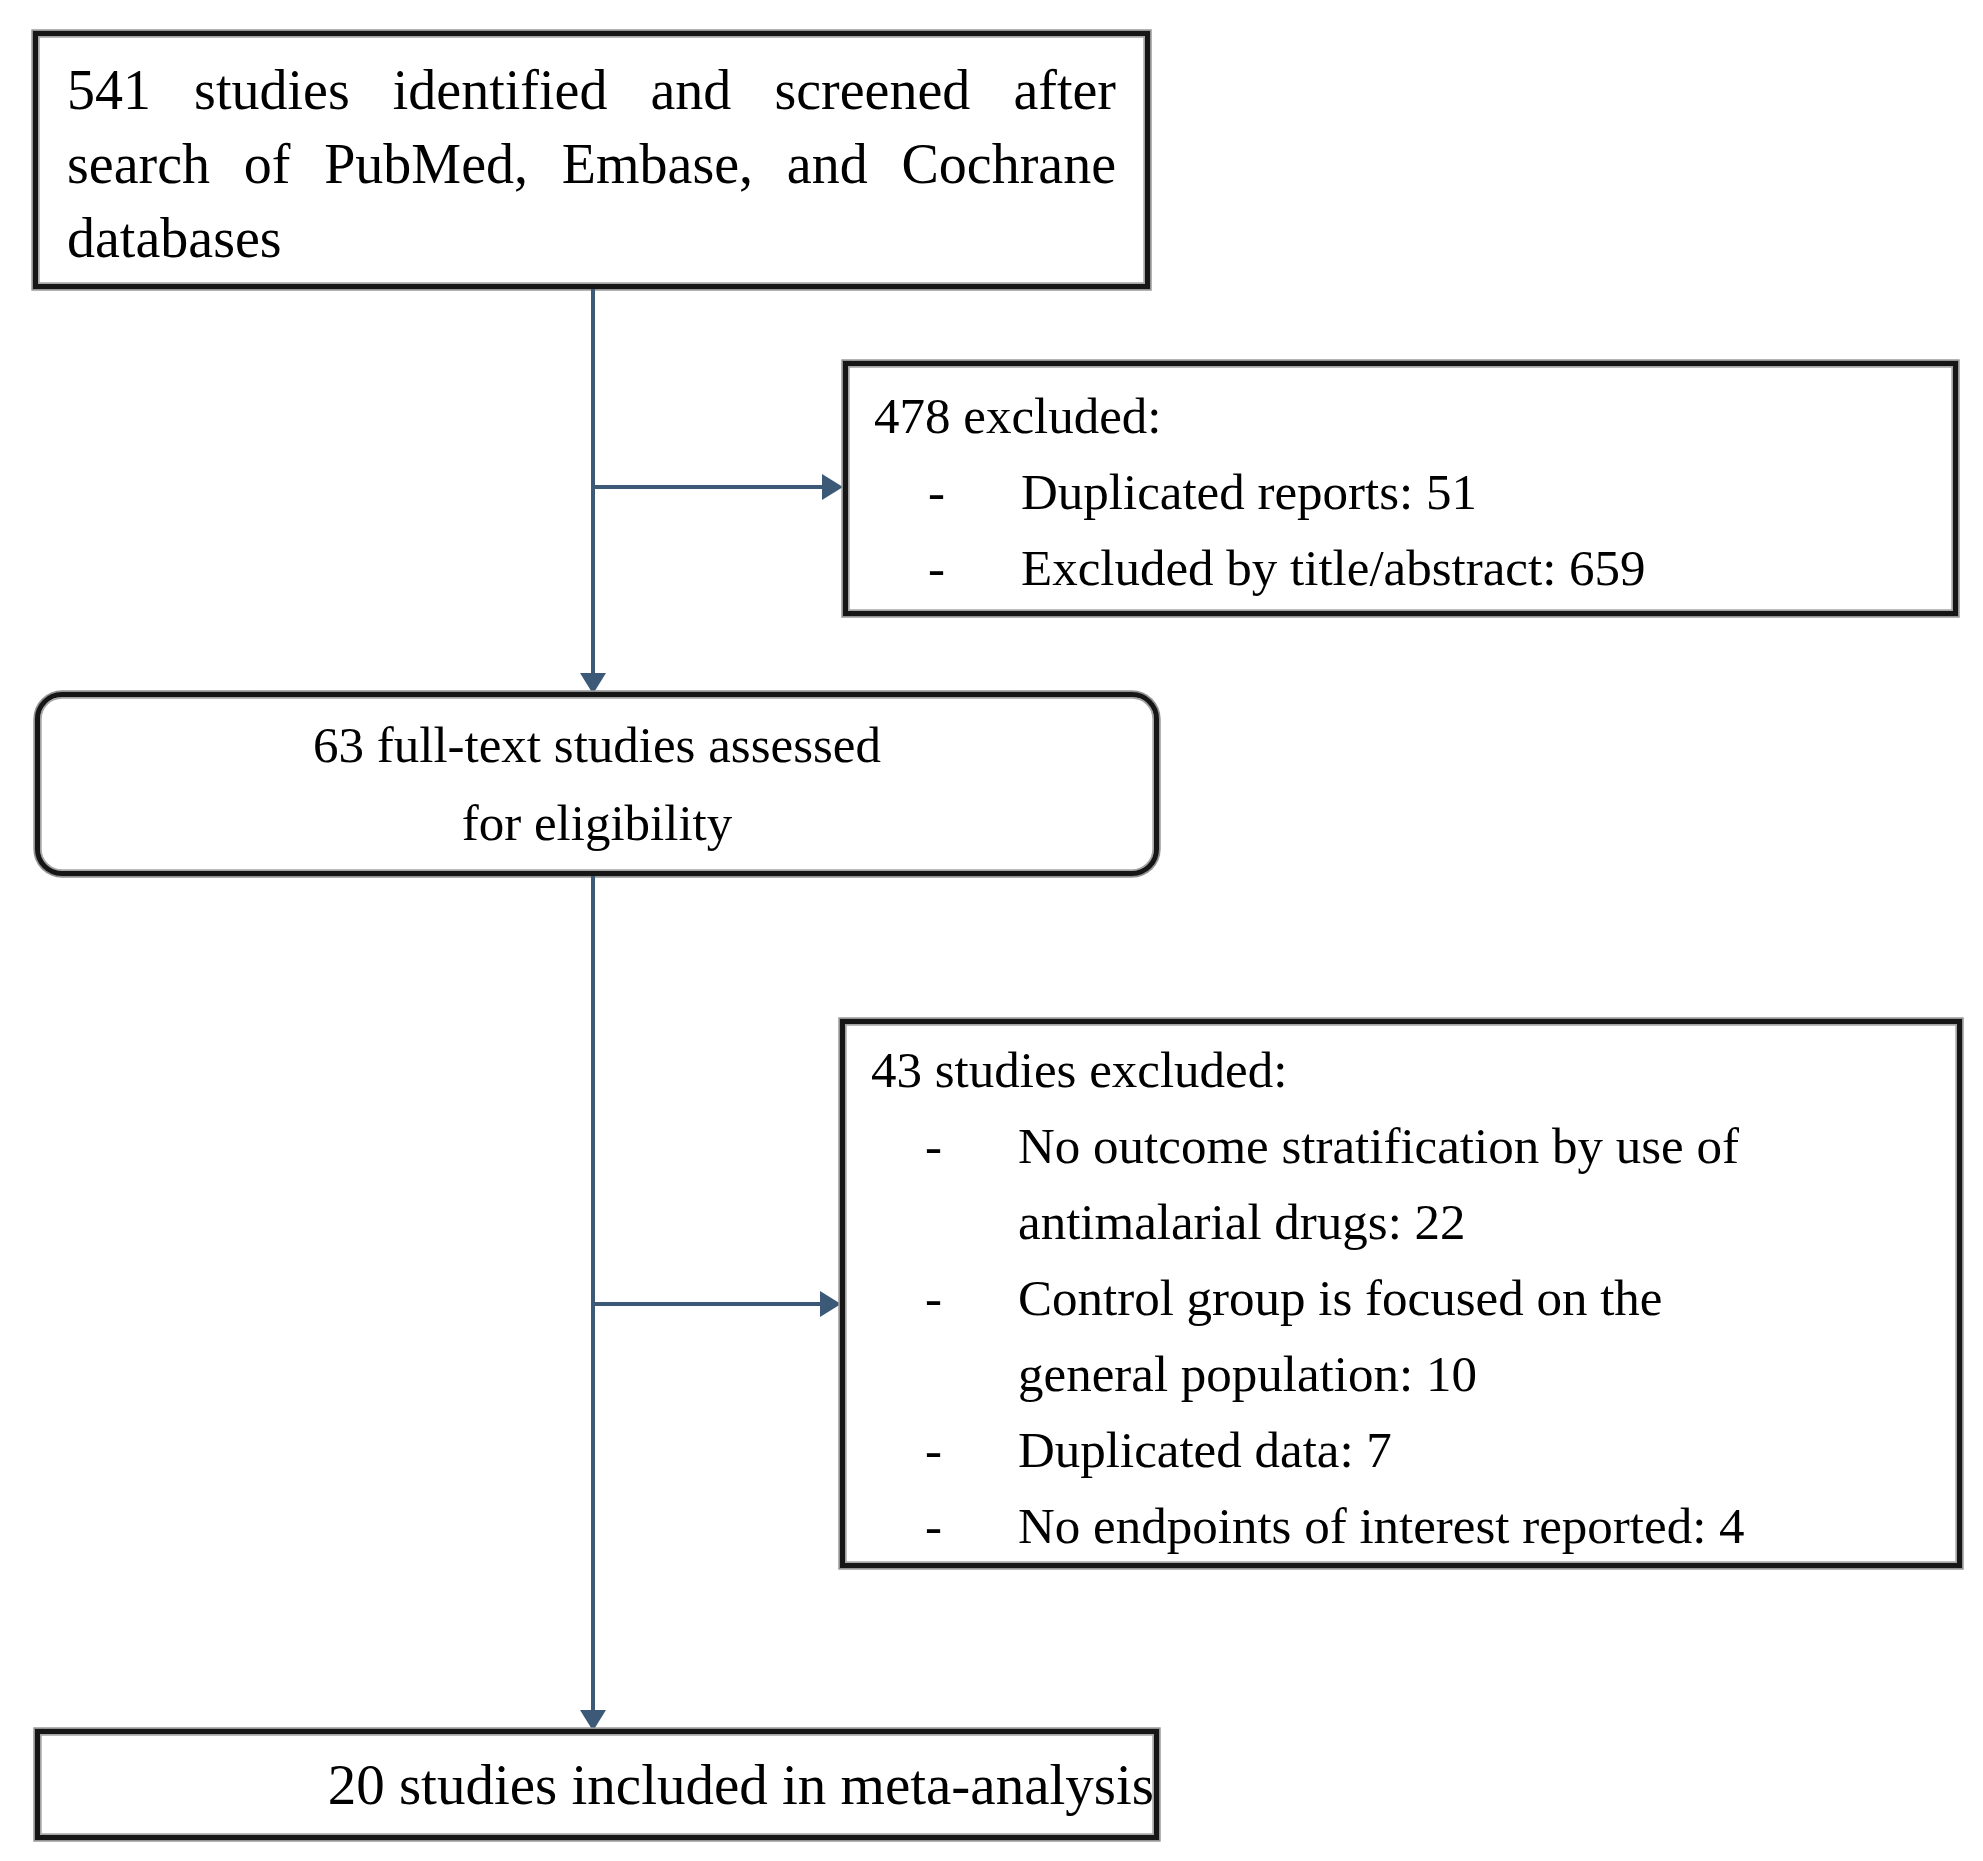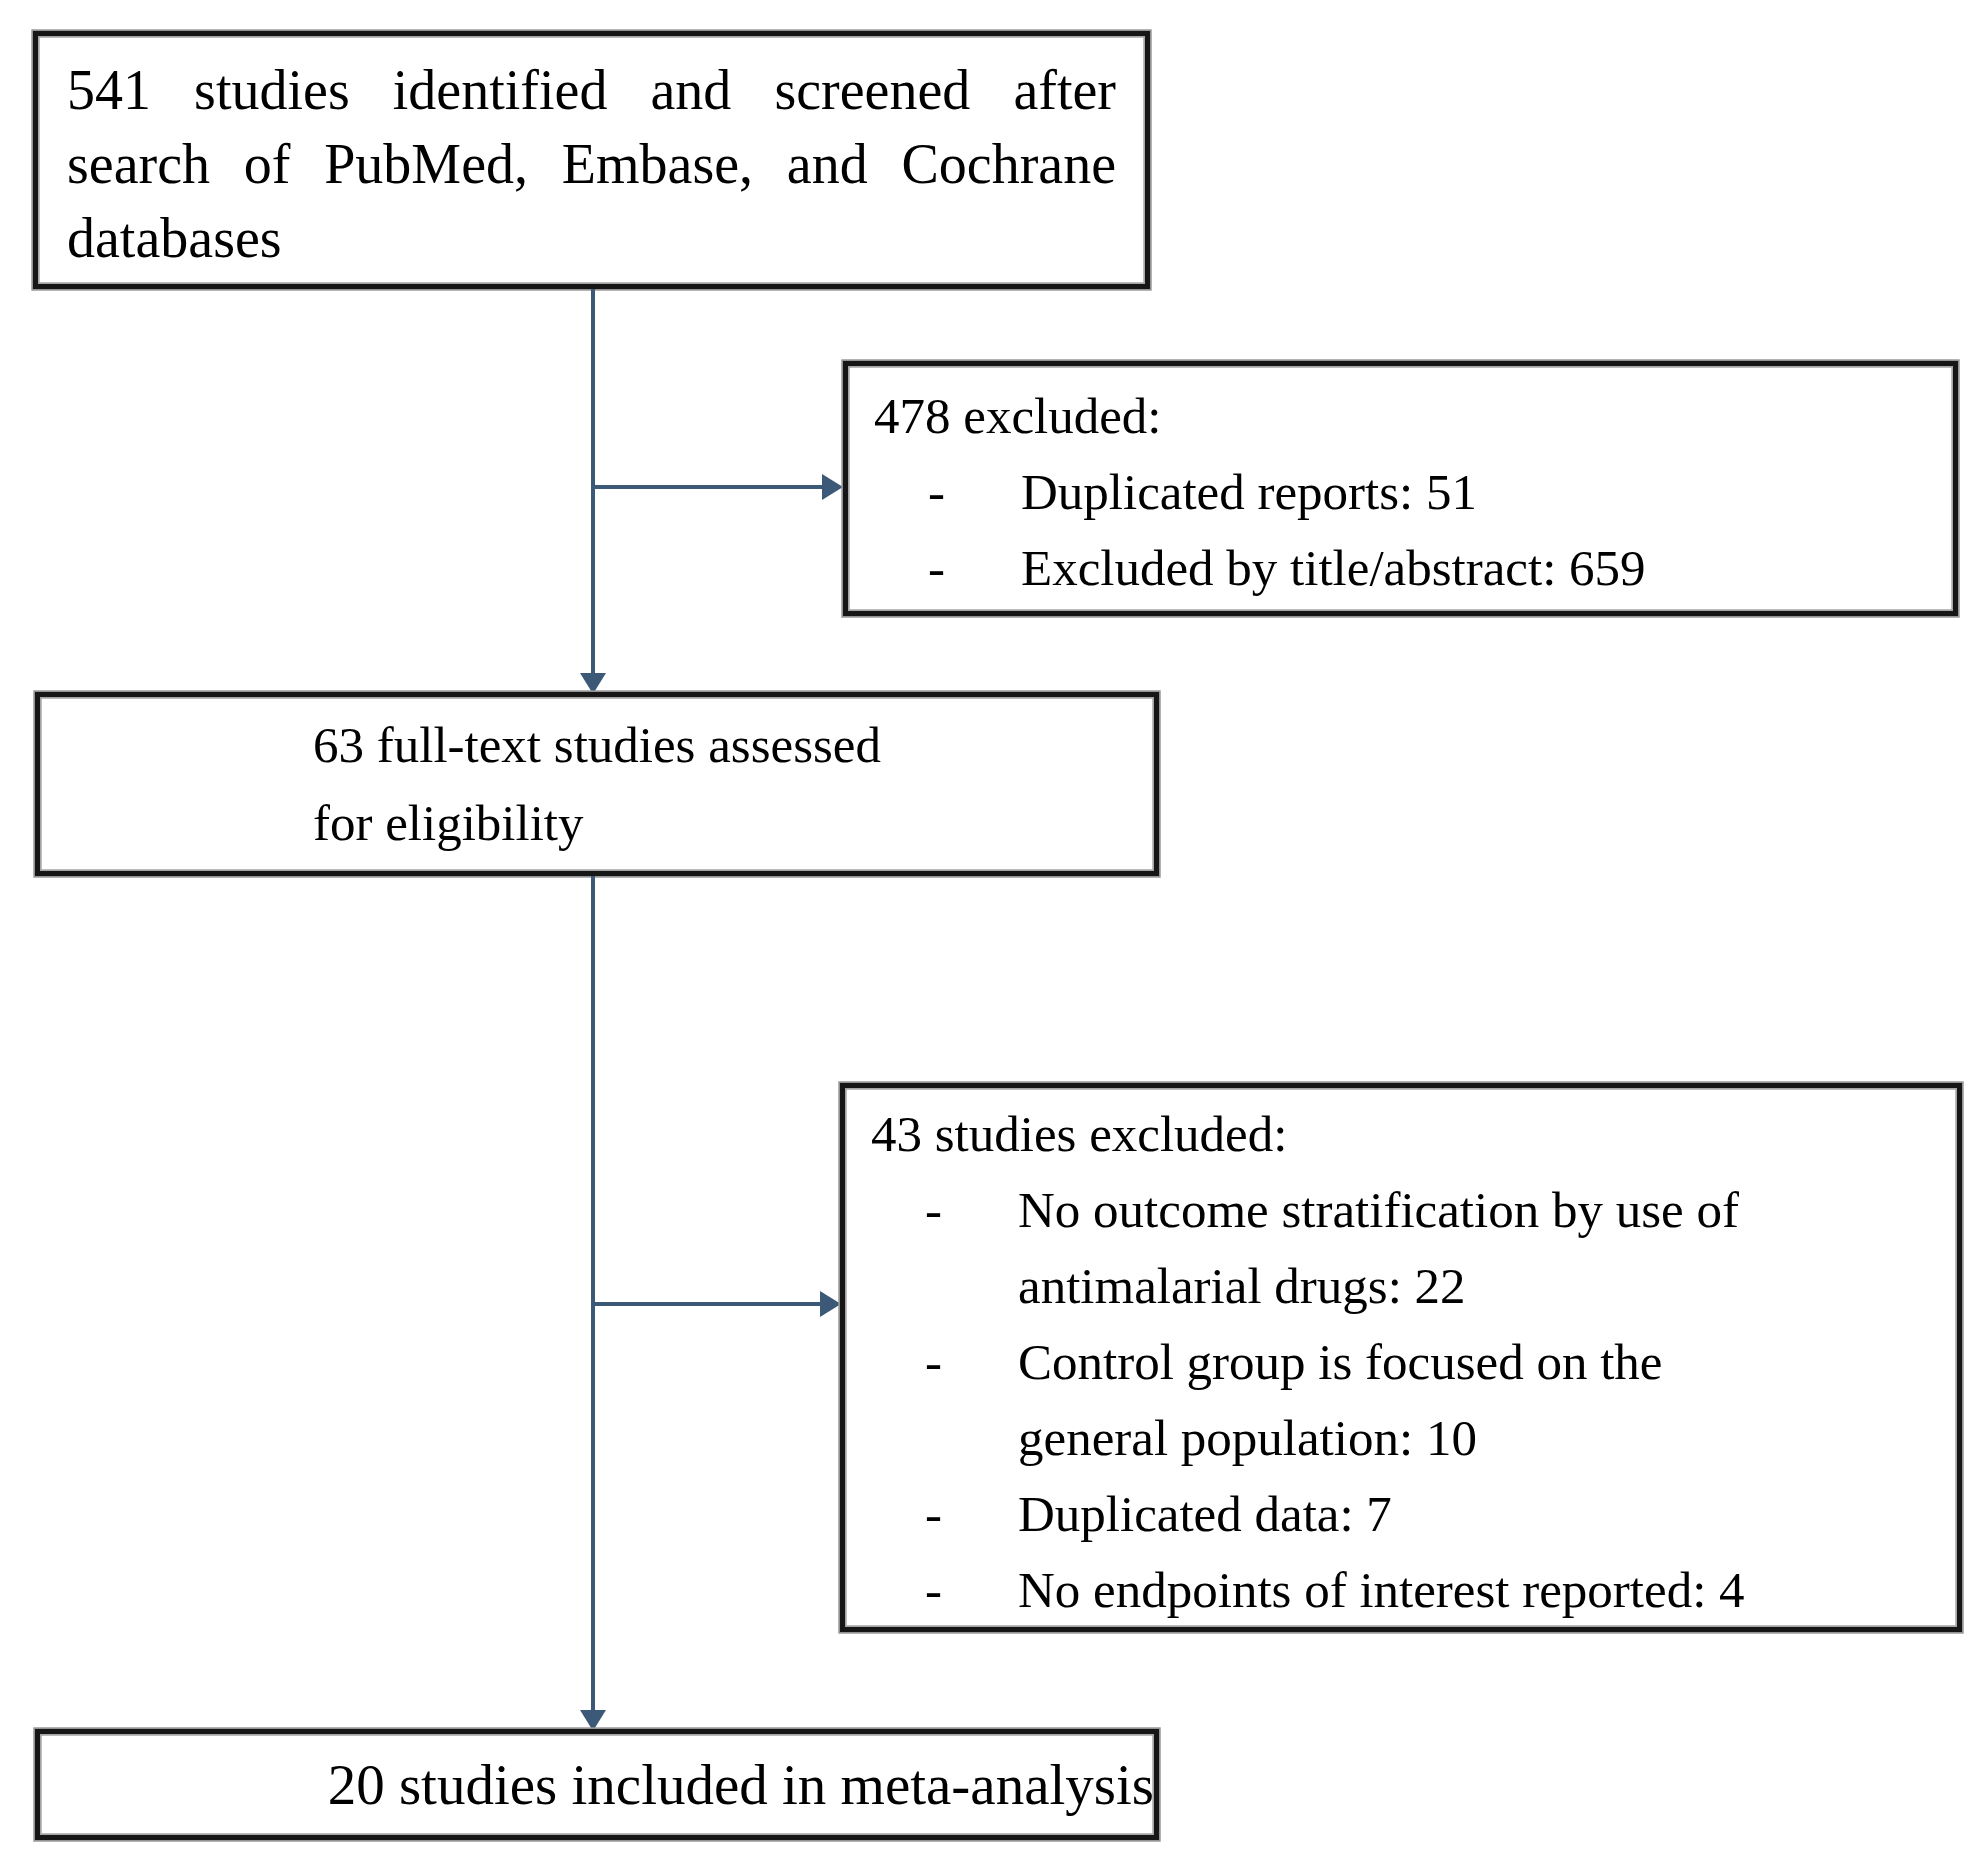--- a/index.html
+++ b/index.html
@@ -20,22 +20,22 @@
     position: absolute;
     background: #ffffff;
     border: 5.2px solid #161616;
     box-shadow: 0 0 0 1.7px #939393, inset 0 0 0 1.7px #a5a5a5;
     box-sizing: border-box;
     font-size: 51px;
     line-height: 76px;
   }
   .box-top    { left: 33px;  top: 31px;   width: 1117px; height: 258px; padding: 17.3px 29px; text-align: justify; text-justify: inter-word; line-height: 74px; font-size: 56px; }
   .box-excl1  { left: 843px; top: 361px;  width: 1115px; height: 255px; padding: 12px 26px; }
-  .box-mid    { left: 35px;  top: 692px;  width: 1124px; height: 184px; display: flex; align-items: center; justify-content: center; text-align: left; line-height: 78px; white-space: pre-line; }
-  .box-excl2  { left: 840px; top: 1083px; width: 1122px; height: 549px; padding: 7.8px 26px; }
+  .box-mid    { left: 35px;  top: 692px;  width: 1124px; height: 184px; display: flex; align-items: center; justify-content: center; text-align: center; line-height: 78px; white-space: pre-line; border-radius: 27px; }
+  .box-excl2  { left: 840px; top: 1019px; width: 1122px; height: 549px; padding: 7.8px 26px; }
   .box-bottom { left: 35px;  top: 1729px; width: 1124px; height: 111px; display: flex; align-items: center; justify-content: flex-end; text-align: center; font-size: 57px; }
 
   .excl-title { line-height: 76px; }
   .excl-row   { display: flex; line-height: 76px; }
   .dash       { width: 147px; padding-left: 54px; box-sizing: border-box; flex: 0 0 auto; }
   .itext      { flex: 1 1 auto; white-space: pre-line; }
 
   .flowline   { position: absolute; background: #3c5a77; }
   .vline1     { left: 591px; top: 289px;  width: 3.5px;  height: 391px; }
   .branch1    { left: 593px; top: 485px;  width: 240px; height: 3.5px; }

